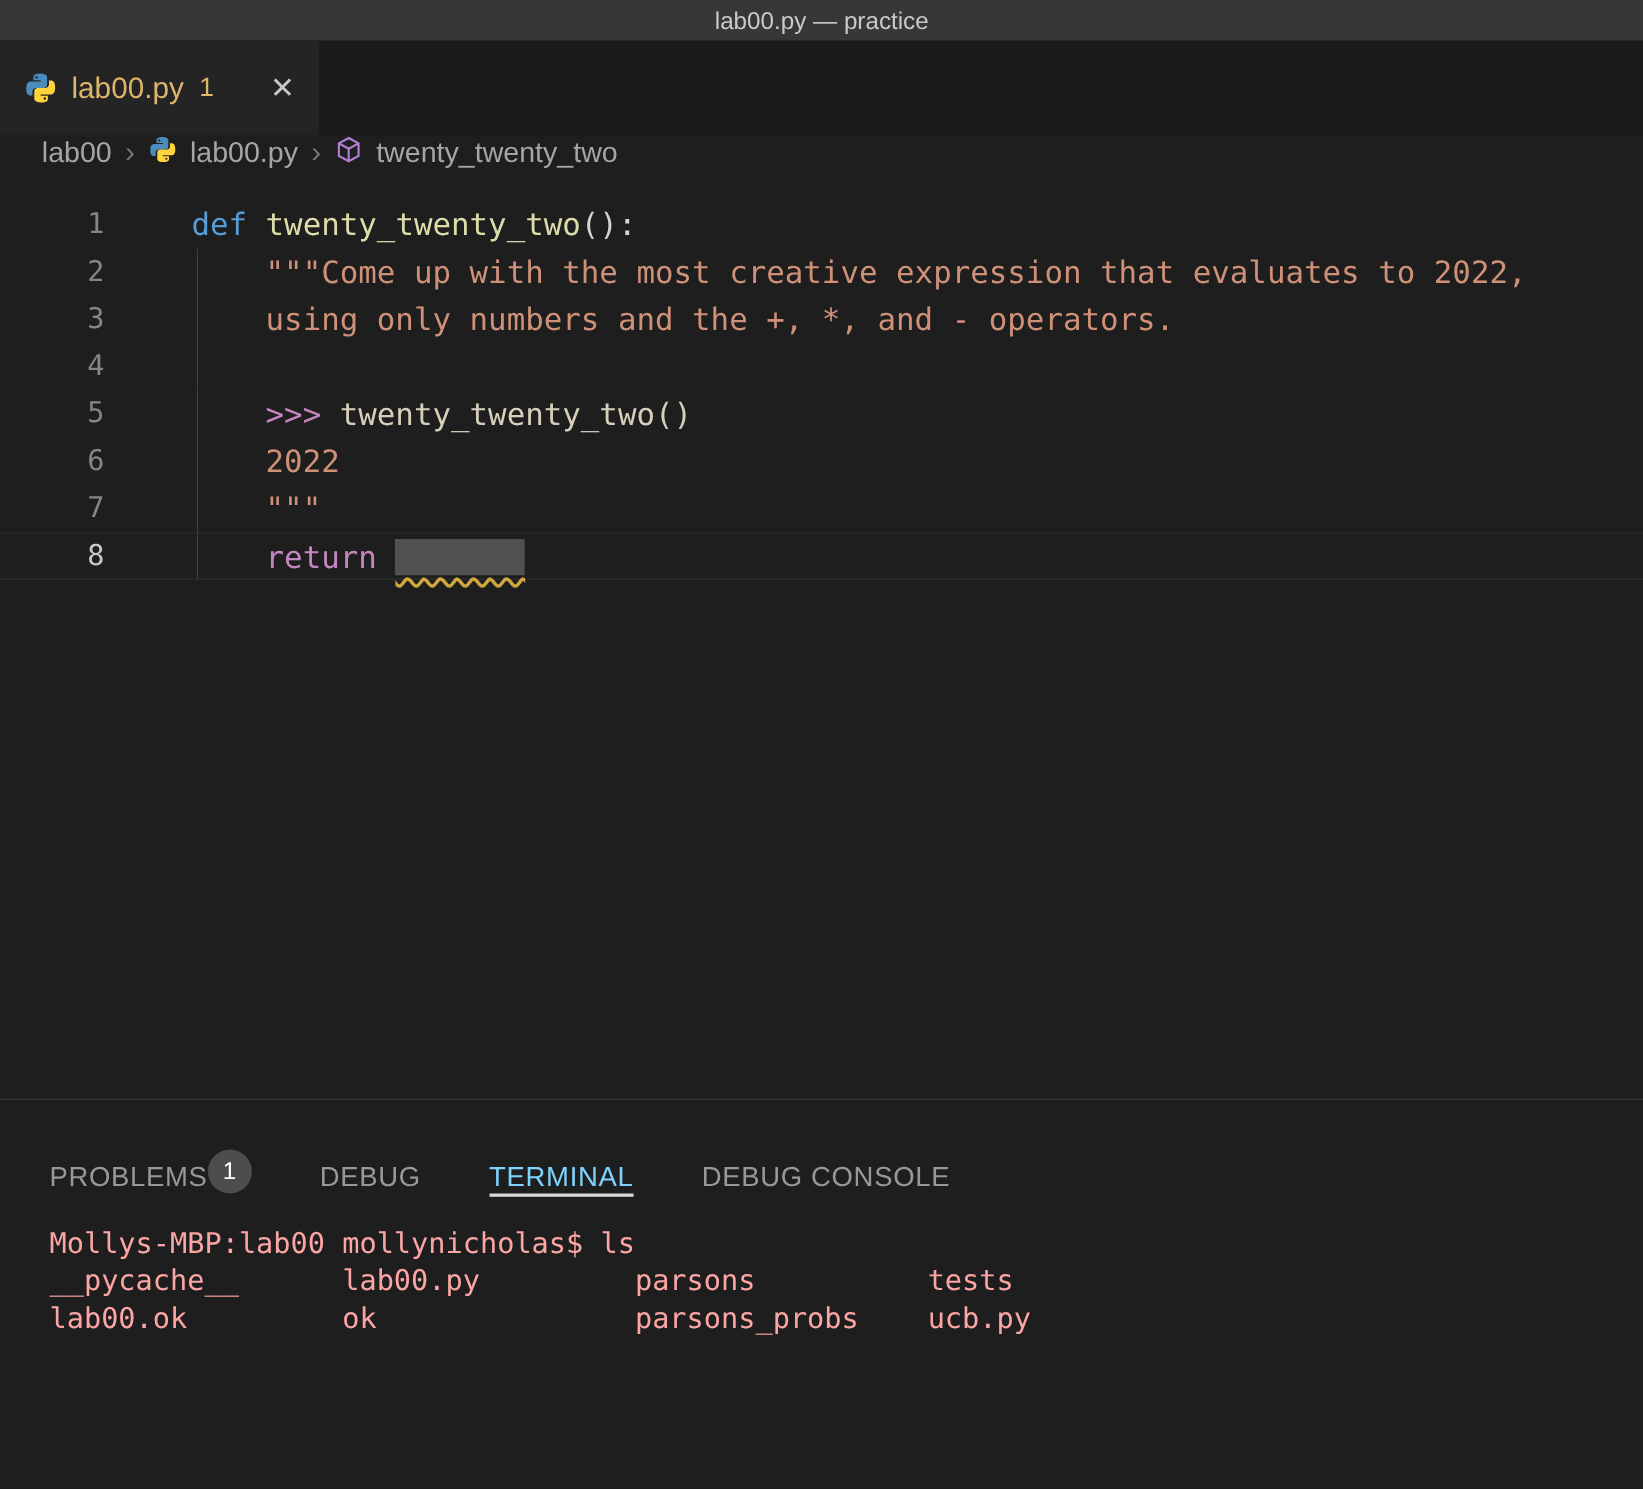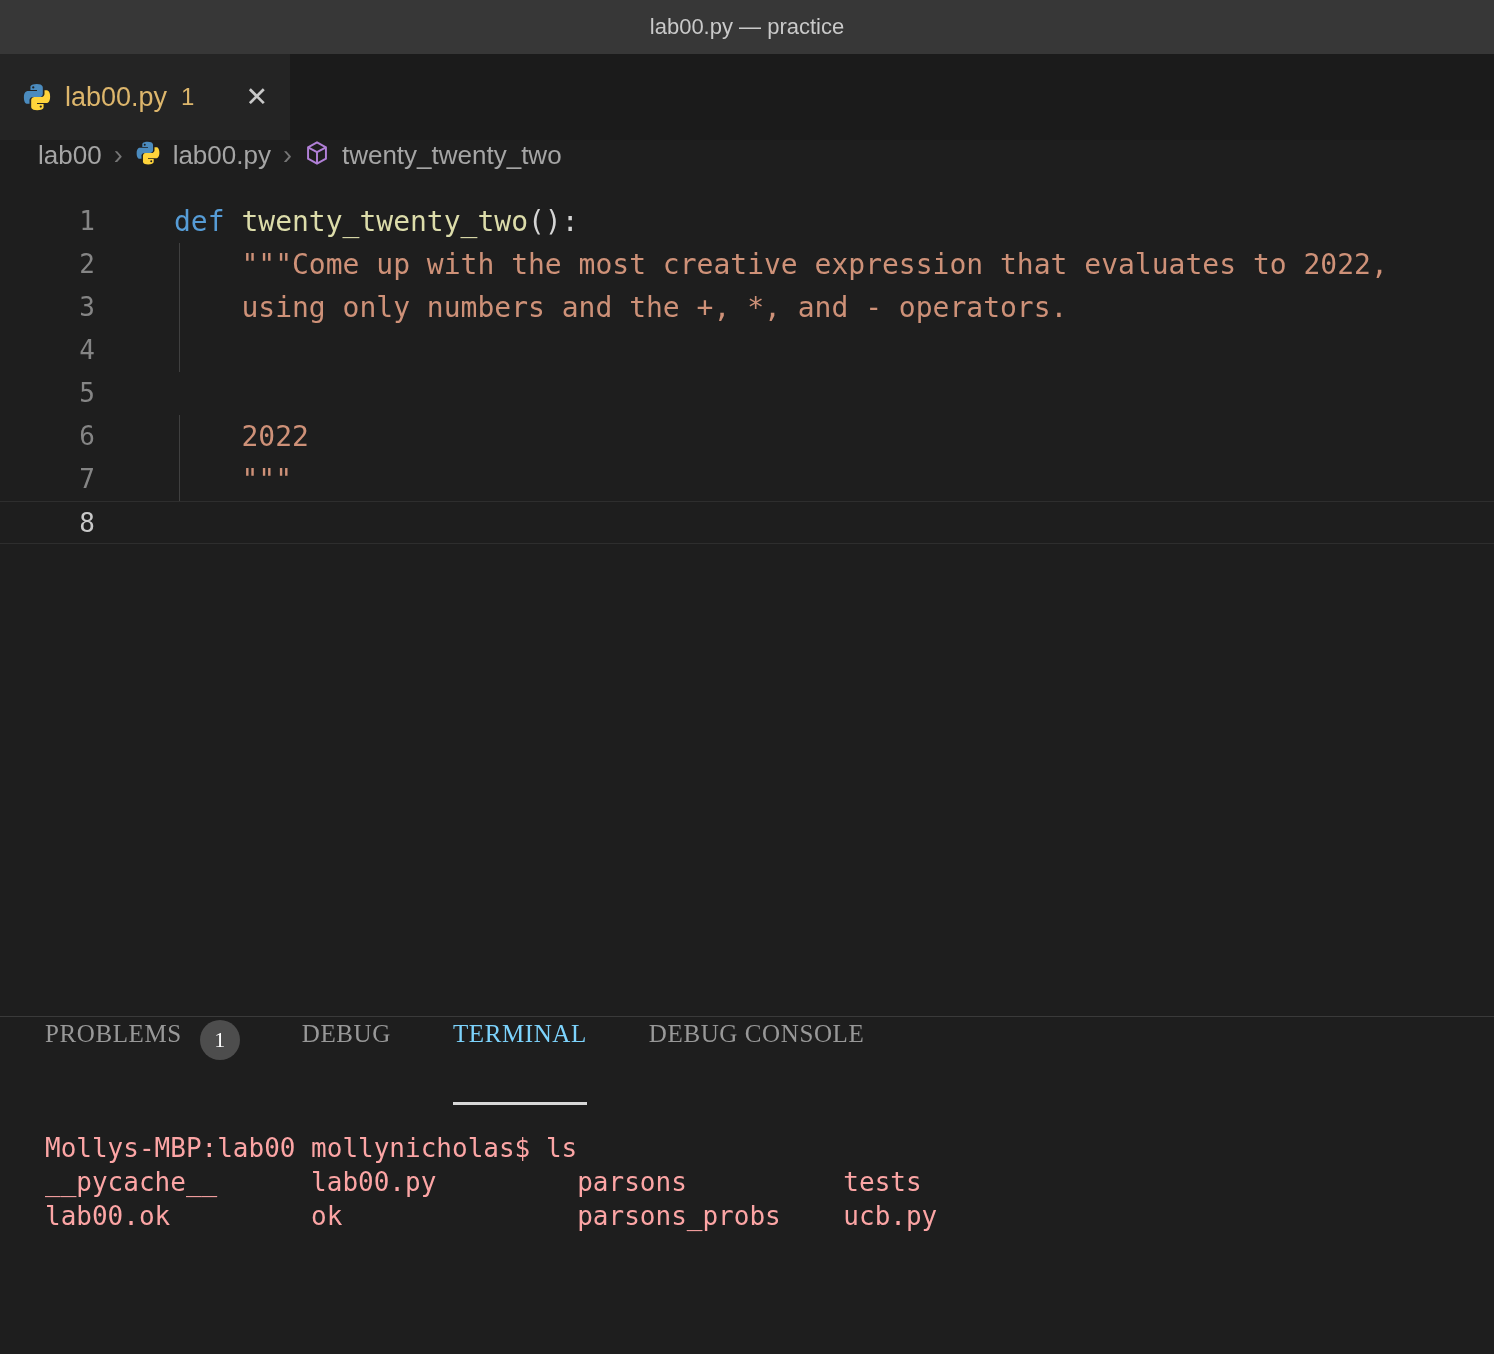--- a/index.html
+++ b/index.html
@@ -1,20 +1,20 @@
 <!DOCTYPE html>
 <html><head>
 <meta charset="utf-8">
 <style>
   * { margin:0; padding:0; box-sizing:border-box; }
   html,body { width:1494px; height:1354px; background:#1e1e1e; overflow:hidden;
               font-family:"Liberation Sans", sans-serif; }
 
   
-  .titlebar { height:54px; background:#373737; color:#c9c9c9;
+  .titlebar { height:37px; background:#373737; color:#c9c9c9;
               display:flex; align-items:center; justify-content:center;
               font-size:22px; }
 
   
   .tabstrip { height:86px; background:#1b1b1b; display:flex; }
   .file-tab { width:290px; background:#242424; display:flex; align-items:center;
               padding:0 22px; gap:13px; cursor:pointer; }
   .icon-py svg { width:30px; height:30px; display:block; }
   .file-name { color:#ddb66c; font-size:27px; }
   .prob-count { color:#ddb66c; font-size:24px; margin-left:1px; }
@@ -49,23 +49,23 @@
                  text-decoration-style:wavy;
                  text-decoration-color:#cfa73e;
                  text-decoration-thickness:3px;
                  text-underline-offset:9px;
                  text-decoration-skip-ink:none; }
 
   
   .panel { height:354px; border-top:1px solid #3a3a3a; background:#1e1e1e; }
   .panel-tabs { display:flex; align-items:stretch; height:88px; padding-left:45px;
                 gap:62px; }
-  .panel-tab { display:flex; align-items:flex-start; gap:18px; color:#989898;
+  .panel-tab { display:flex; align-items:flex-end; color:#989898;
                font-size:25px; letter-spacing:0.6px; cursor:pointer;
-               border-bottom:3px solid transparent; padding-top:3px;font-family:Liberation Serif, serif; }
+               border-bottom:3px solid transparent; padding-top:3px; }
   .panel-tab.active { color:#7dd3fc; border-bottom-color:#d8d8d8; }
   .badge { background:#4d4d4d; color:#ffffff; width:40px; height:40px;
            border-radius:50%; display:flex; align-items:center;
            justify-content:center; font-size:22px; letter-spacing:0; }
 
   .terminal { padding:26px 0 0 45px; font-family:"DejaVu Sans Mono", monospace;
               font-size:26px; line-height:34px; color:#fca5a5; }
   .term-line { white-space:pre; }
   .term-cursor { display:inline-block; width:19px; height:30px; background:#d4d4d4;
                  vertical-align:middle; margin-left:2px; }
@@ -123,31 +123,33 @@
       <div class="code-line">
         <div class="line-num">3</div>
         <div class="line-content"><span class="indent-guide"></span><span class="tok-str">    using only numbers and the +, *, and - operators.</span></div>
       </div>
       <div class="code-line">
         <div class="line-num">4</div>
         <div class="line-content"><span class="indent-guide"></span></div>
       </div>
       <div class="code-line">
         <div class="line-num">5</div>
+        <div class="line-content"><span class="indent-guide"></span><span class="tok-doctest">    &gt;&gt;&gt; </span><span class="tok-dcode">twenty_twenty_two()</span></div>
       </div>
       <div class="code-line">
         <div class="line-num">6</div>
         <div class="line-content"><span class="indent-guide"></span><span class="tok-str">    2022</span></div>
       </div>
       <div class="code-line">
         <div class="line-num">7</div>
         <div class="line-content"><span class="indent-guide"></span><span class="tok-str">    """</span></div>
       </div>
       <div class="code-line active-line">
         <div class="line-num">8</div>
+        <div class="line-content"><span class="indent-guide"></span><span class="tok-ret">    return </span><span class="tok-sel">       </span></div>
       </div>
     </div>
 </div>
 
 <div class="panel">
   <div class="panel-tabs">
     <div class="panel-tab">
       <span>PROBLEMS</span>
       <span class="badge">1</span>
     </div>

